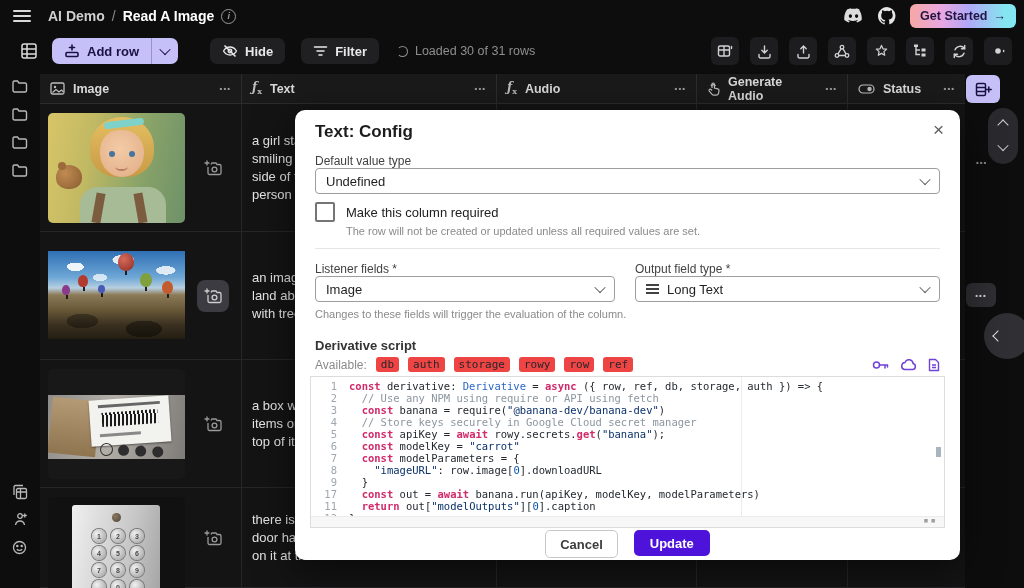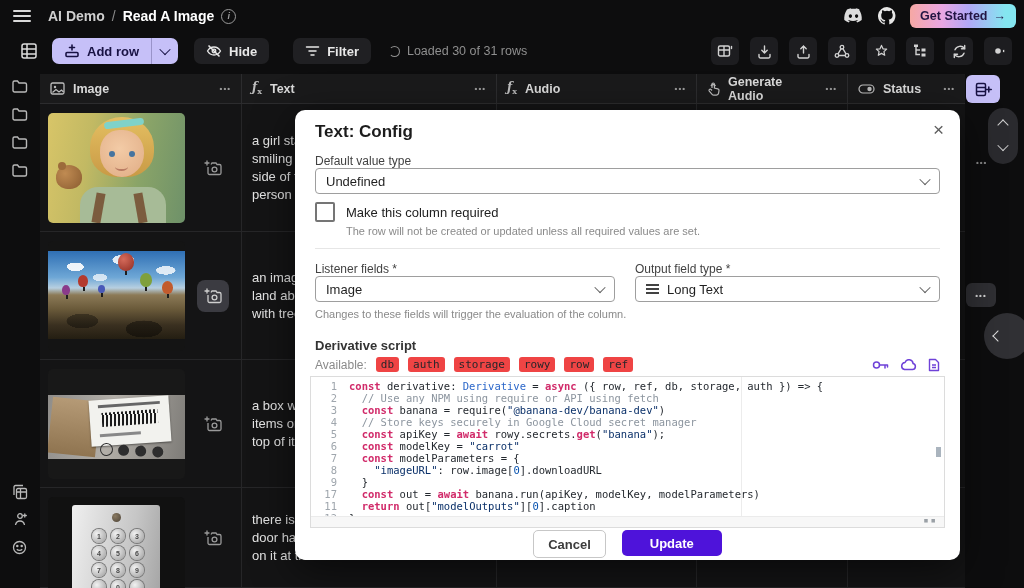--- a/index.html
+++ b/index.html
@@ -136,21 +136,21 @@
   .cline .ln{width:26px;text-align:right;padding-right:12px;color:#9fa6ad;flex:none;}
   .cline .cc{color:#24292f;}
   .tok-k{color:#d12b6a;font-weight:bold;} .tok-t{color:#2a66c9;} .tok-s{color:#0a3069;} .tok-c{color:#8c959f;} .tok-n{color:#0550ae;}
   .ruler{position:absolute;left:430px;top:0;bottom:0;width:1px;background:#ececec;}
   .ed-dash{position:absolute;right:3px;top:70px;width:5px;height:10px;background:#aab4be;}
   .ed-hscroll{position:absolute;left:0;right:0;bottom:0;height:10px;background:#f7f7f7;border-top:1px solid #ebebeb;}
   .ed-dots{position:absolute;right:6px;bottom:2px;color:#9aa0a6;font-size:9px;letter-spacing:2px;}
   .m-footer{top:420px;display:flex;justify-content:center;gap:16px;}
   .btn-cancel{height:26px;padding:0 14px;border:1px solid #c7c7c7;border-radius:5px;background:#fff;
               font-size:13px;font-weight:600;color:#3c3c3c;display:flex;align-items:center;cursor:pointer;}
-  .btn-update{height:26px;padding:0 28px;border:none;border-radius:5px;background:#4e13da;
+  .btn-update{height:26px;padding:0 16px;border:none;border-radius:5px;background:#4e13da;
               font-size:13px;font-weight:600;color:#fff;display:flex;align-items:center;cursor:pointer;}
   svg{display:block;}
 </style>
 </head>
 <body>
 
 <div class="canvas">
 
   <div class="appbar">
     <div class="hamburger">
@@ -197,31 +197,31 @@
               <rect x="2" y="8.5" width="12" height="4" rx="1"></rect>
             </svg>
         </span>
         <span>Add row</span>
       </div>
       <div class="addrow-split"></div>
       <div class="addrow-caret">
           <span class="chev down" style="color:#181243"></span>
         </div>
     </div>
-    <div class="dkbtn" style="margin-left:16px">
+    <div class="dkbtn" style="margin-left:32px">
       <span>
         <svg width="16" height="14" viewBox="0 0 16 14" fill="none" stroke="#e8e8e8" stroke-width="1.3">
             <path d="M1.5 7s2.4-4 6.5-4 6.5 4 6.5 4-2.4 4-6.5 4S1.5 7 1.5 7z"></path>
             <circle cx="8" cy="7" r="1.8"></circle>
             <path d="M2.5 1.5l11 11" stroke-width="1.6"></path>
           </svg>
       </span>
       <span>Hide</span>
     </div>
-    <div class="dkbtn" style="margin-left:24px">
+    <div class="dkbtn" style="margin-left:16px">
       <span>
         <svg width="15" height="12" viewBox="0 0 15 12" stroke="#e8e8e8" stroke-width="1.5" stroke-linecap="round">
             <path d="M1.5 2h12M4 6h7M6 10h3"></path>
           </svg>
       </span>
       <span>Filter</span>
     </div>
     <div class="loaded">
       <span class="ring"></span>
       <span>Loaded 30 of 31 rows</span>

